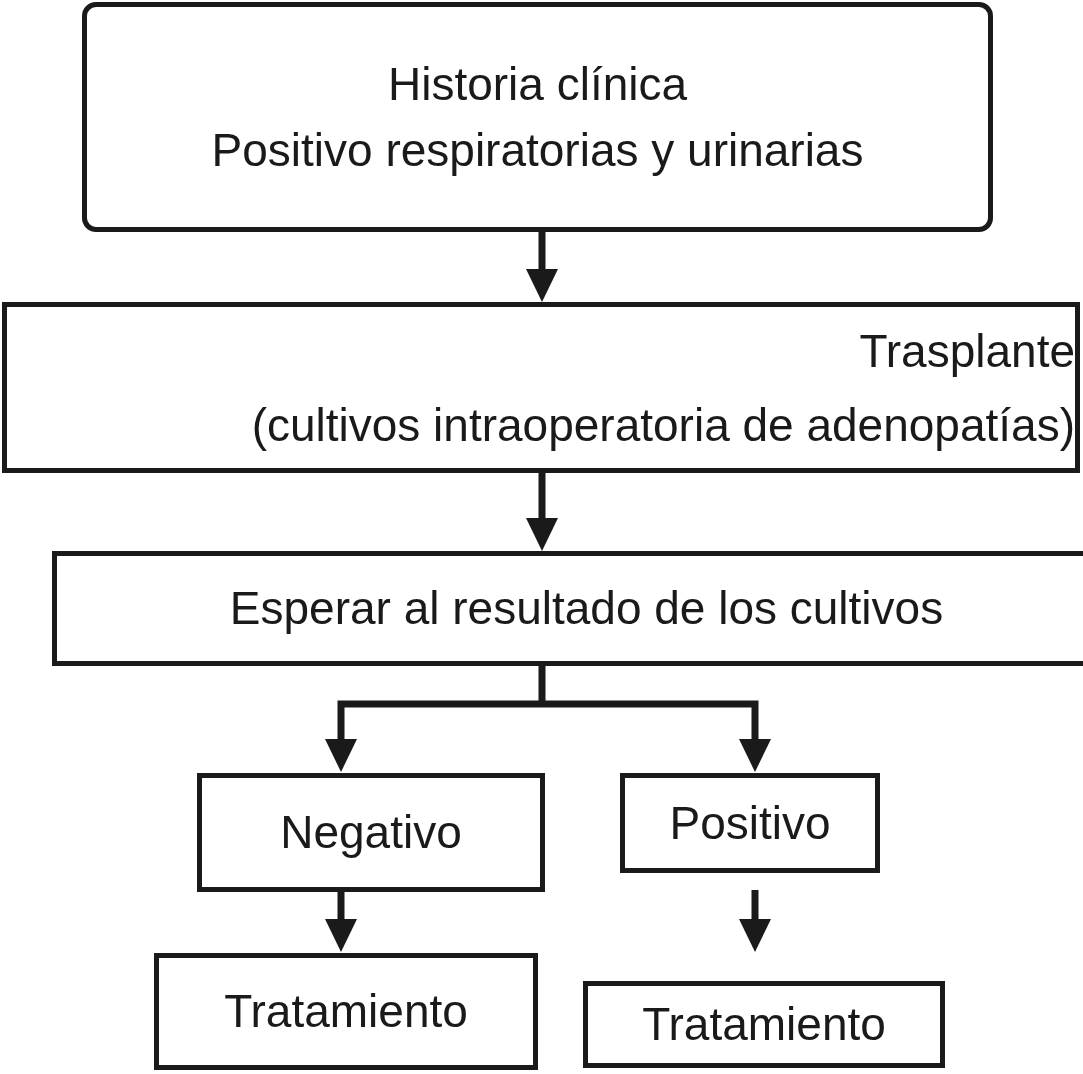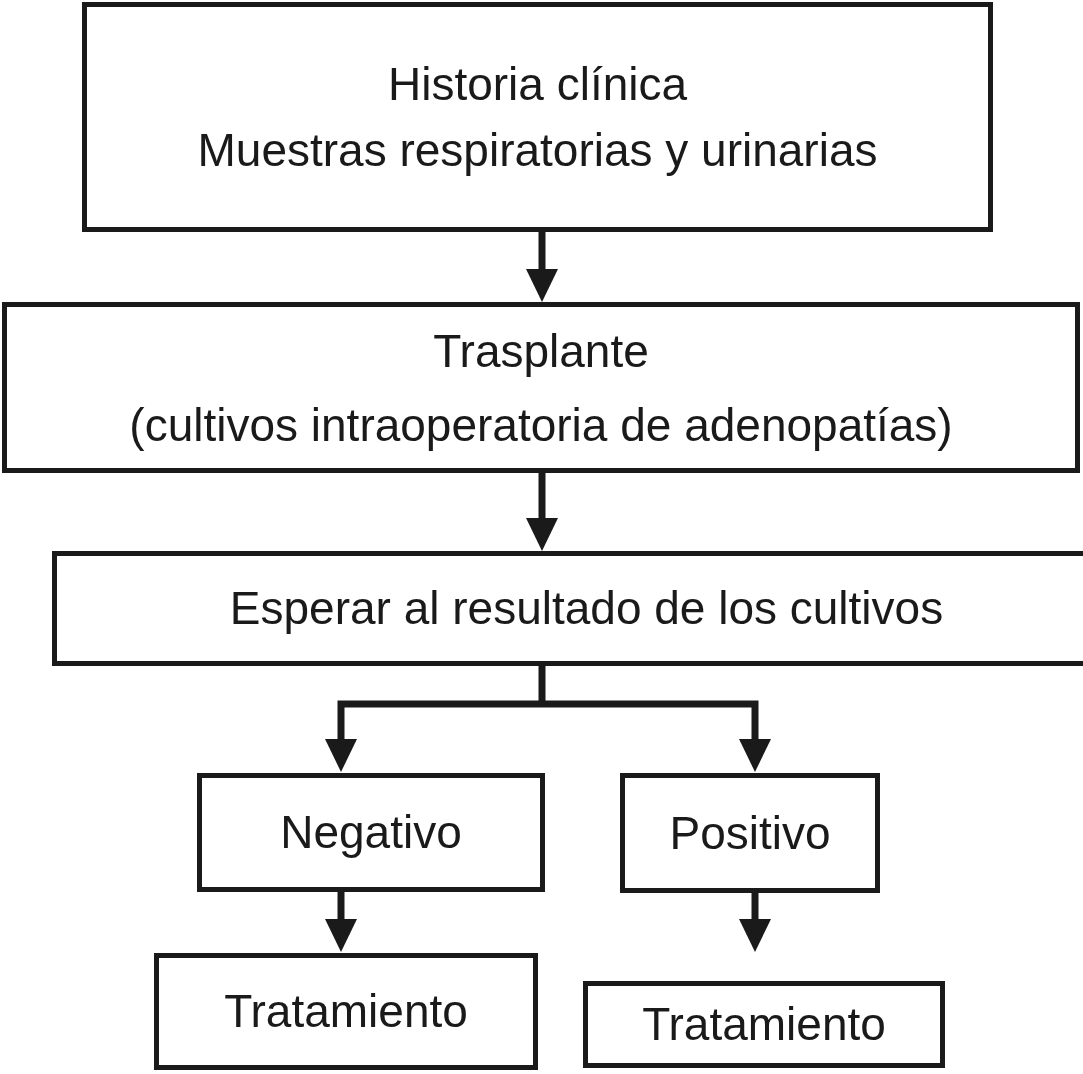--- a/index.html
+++ b/index.html
@@ -44,25 +44,25 @@
     align-items: center;
     justify-content: center;
     text-align: center;
     font-size: 46px;
     line-height: 65px;
     white-space: nowrap;
   }
   .node span { display: block; }
 
   
-  .node-intake     { left:  82px; top:   2px; width: 911px; height: 230px; line-height: 66px; }
-  .node-transplant { left:   2px; top: 302px; width:1078px; height: 171px; line-height: 74px; }
+  .node-intake     { left:  82px; top:   2px; width: 911px; height: 230px; line-height: 66px; border-radius: 14px; }
+  .node-transplant { left:   2px; top: 302px; width:1078px; height: 171px; line-height: 74px; align-items: flex-end; }
   .node-wait       { left:  52px; top: 551px; width: 1069px; height: 115px; }
   .node-negative   { left: 197px; top: 773px; width: 348px; height: 119px; }
-  .node-positive   { left: 620px; top: 773px; width: 260px; height: 120px; }
+  .node-positive   { left: 620px; top: 773px; width: 260px; height: 100px; }
   .node-followup   { left: 154px; top: 953px; width: 384px; height: 117px; }
   .node-treatment  { left: 583px; top: 953px; width: 362px; height: 87px; margin-top: 28px; }
 </style>
 </head>
 <body>
 
 <div class="canvas">
 
   <svg class="connectors" viewBox="0 0 1083 1074" xmlns="http://www.w3.org/2000/svg" aria-hidden="true">
 
@@ -88,21 +88,21 @@
     </g>
 
     <g>
       <path d="M755 890 V920"></path>
       <polygon points="755,952 739,919 771,919"></polygon>
     </g>
   </svg>
 
   <div class="node node-intake">
     <span>Historia clínica</span>
-    <span>Muestras respiratorias y urinarias</span>
+    <span>Positivo respiratorias y urinarias</span>
   </div>
 
   <div class="node node-transplant">
     <span>Trasplante</span>
     <span>(cultivos intraoperatoria de adenopatías)</span>
   </div>
 
   <div class="node node-wait">
     <span>Esperar al resultado de los cultivos</span>
   </div>

